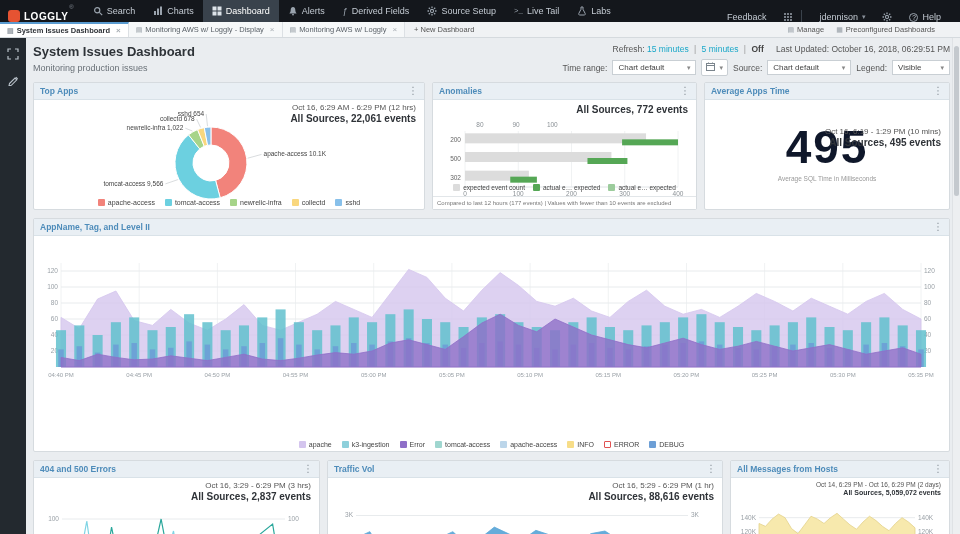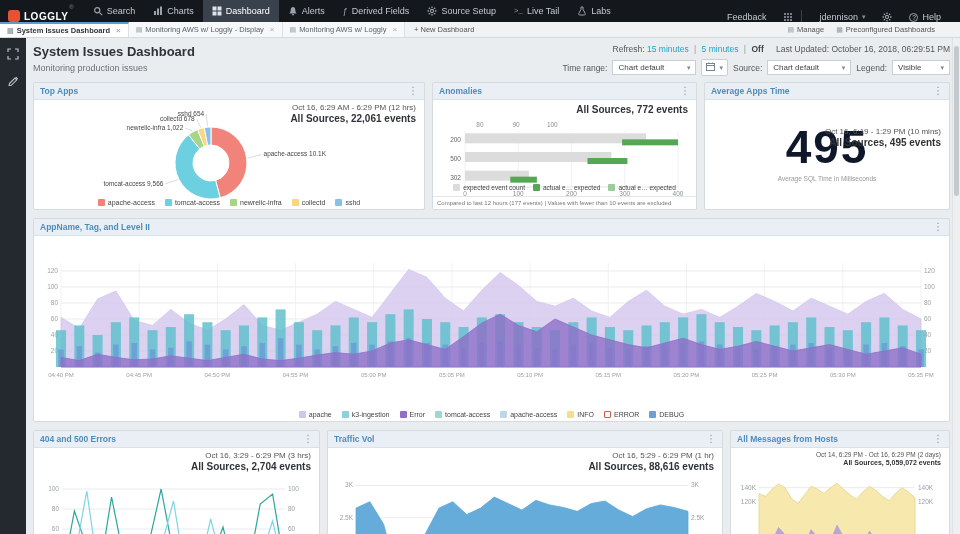--- a/index.html
+++ b/index.html
@@ -53,21 +53,21 @@
   .controls-row{margin-top:5px;display:flex;align-items:center;gap:5px;justify-content:flex-end;font-size:8.5px;color:#555}
   .select{background:#fff;border:1px solid #c9cfd4;border-radius:0;padding:2px 5px;display:inline-flex;align-items:center;justify-content:space-between;gap:19px;font-size:8px;color:#444;cursor:pointer}
   .sel-time{min-width:84px}.sel-source{min-width:84px}.sel-legend{min-width:58px}
   .btn-cal{background:#fff;border:1px solid #c9cfd4;border-radius:2px;padding:2px 4px;display:inline-flex;align-items:center;gap:4px;cursor:pointer}
   .caret{color:#888;font-size:7px}
 
   
   .row{display:flex;gap:7px;margin-bottom:8px}
   .panel{background:#fff;border:1px solid #d6dbdf;border-radius:2px;position:relative}
   .row1 .panel{height:128px}
-  .row2 .panel{height:204px;flex:1}
+  .row2 .panel{height:234px;flex:1}
   .row3 .panel{height:150px}
   #p-topapps{width:392px}#p-anomalies{width:265px}#p-mysql{flex:1}
   #p-errors{width:287px}#p-traffic{width:396px}#p-messages{flex:1}
   .phead{height:17px;background:#e9eff4;border-bottom:1px solid #d9e2e8;display:flex;align-items:center;justify-content:space-between;padding:0 6px}
   .ptitle{font-size:8.5px;font-weight:bold;color:#4e8cba}
   .kebab{color:#8a939b;font-size:10px;cursor:pointer;line-height:1}
   .pbody{position:relative;height:calc(100% - 17px)}
   .pmeta{position:absolute;top:3px;right:8px;text-align:right;z-index:2}
   .period{font-size:8px;color:#555}
   .summary{font-size:10px;color:#2f3338;margin-top:1px;font-weight:bold}
@@ -644,21 +644,21 @@
 
     <div class="row row3">
       <section class="panel" id="p-errors">
         <div class="phead">
           <span class="ptitle">404 and 500 Errors</span>
           <span class="kebab">⋮</span>
         </div>
         <div class="pbody">
           <div class="pmeta">
             <div class="period">Oct 16, 3:29 - 6:29 PM  (3 hrs)</div>
-            <div class="summary">All Sources, 2,704 events</div>
+            <div class="summary">All Sources, 2,837 events</div>
           </div>
           <svg width="271" height="120">
               <line x1="24" x2="247" y1="95" y2="95" stroke="#e8ebed"></line>
               <text x="21" y="97" font-size="6.5" fill="#9aa1a7" text-anchor="end">20</text>
               <text x="250" y="97" font-size="6.5" fill="#9aa1a7" text-anchor="start">20</text>
               <line x1="24" x2="247" y1="75" y2="75" stroke="#e8ebed"></line>
               <text x="21" y="77" font-size="6.5" fill="#9aa1a7" text-anchor="end">40</text>
               <text x="250" y="77" font-size="6.5" fill="#9aa1a7" text-anchor="start">40</text>
               <line x1="24" x2="247" y1="55.00000000000001" y2="55.00000000000001" stroke="#e8ebed"></line>
               <text x="21" y="57.00000000000001" font-size="6.5" fill="#9aa1a7" text-anchor="end">60</text>

